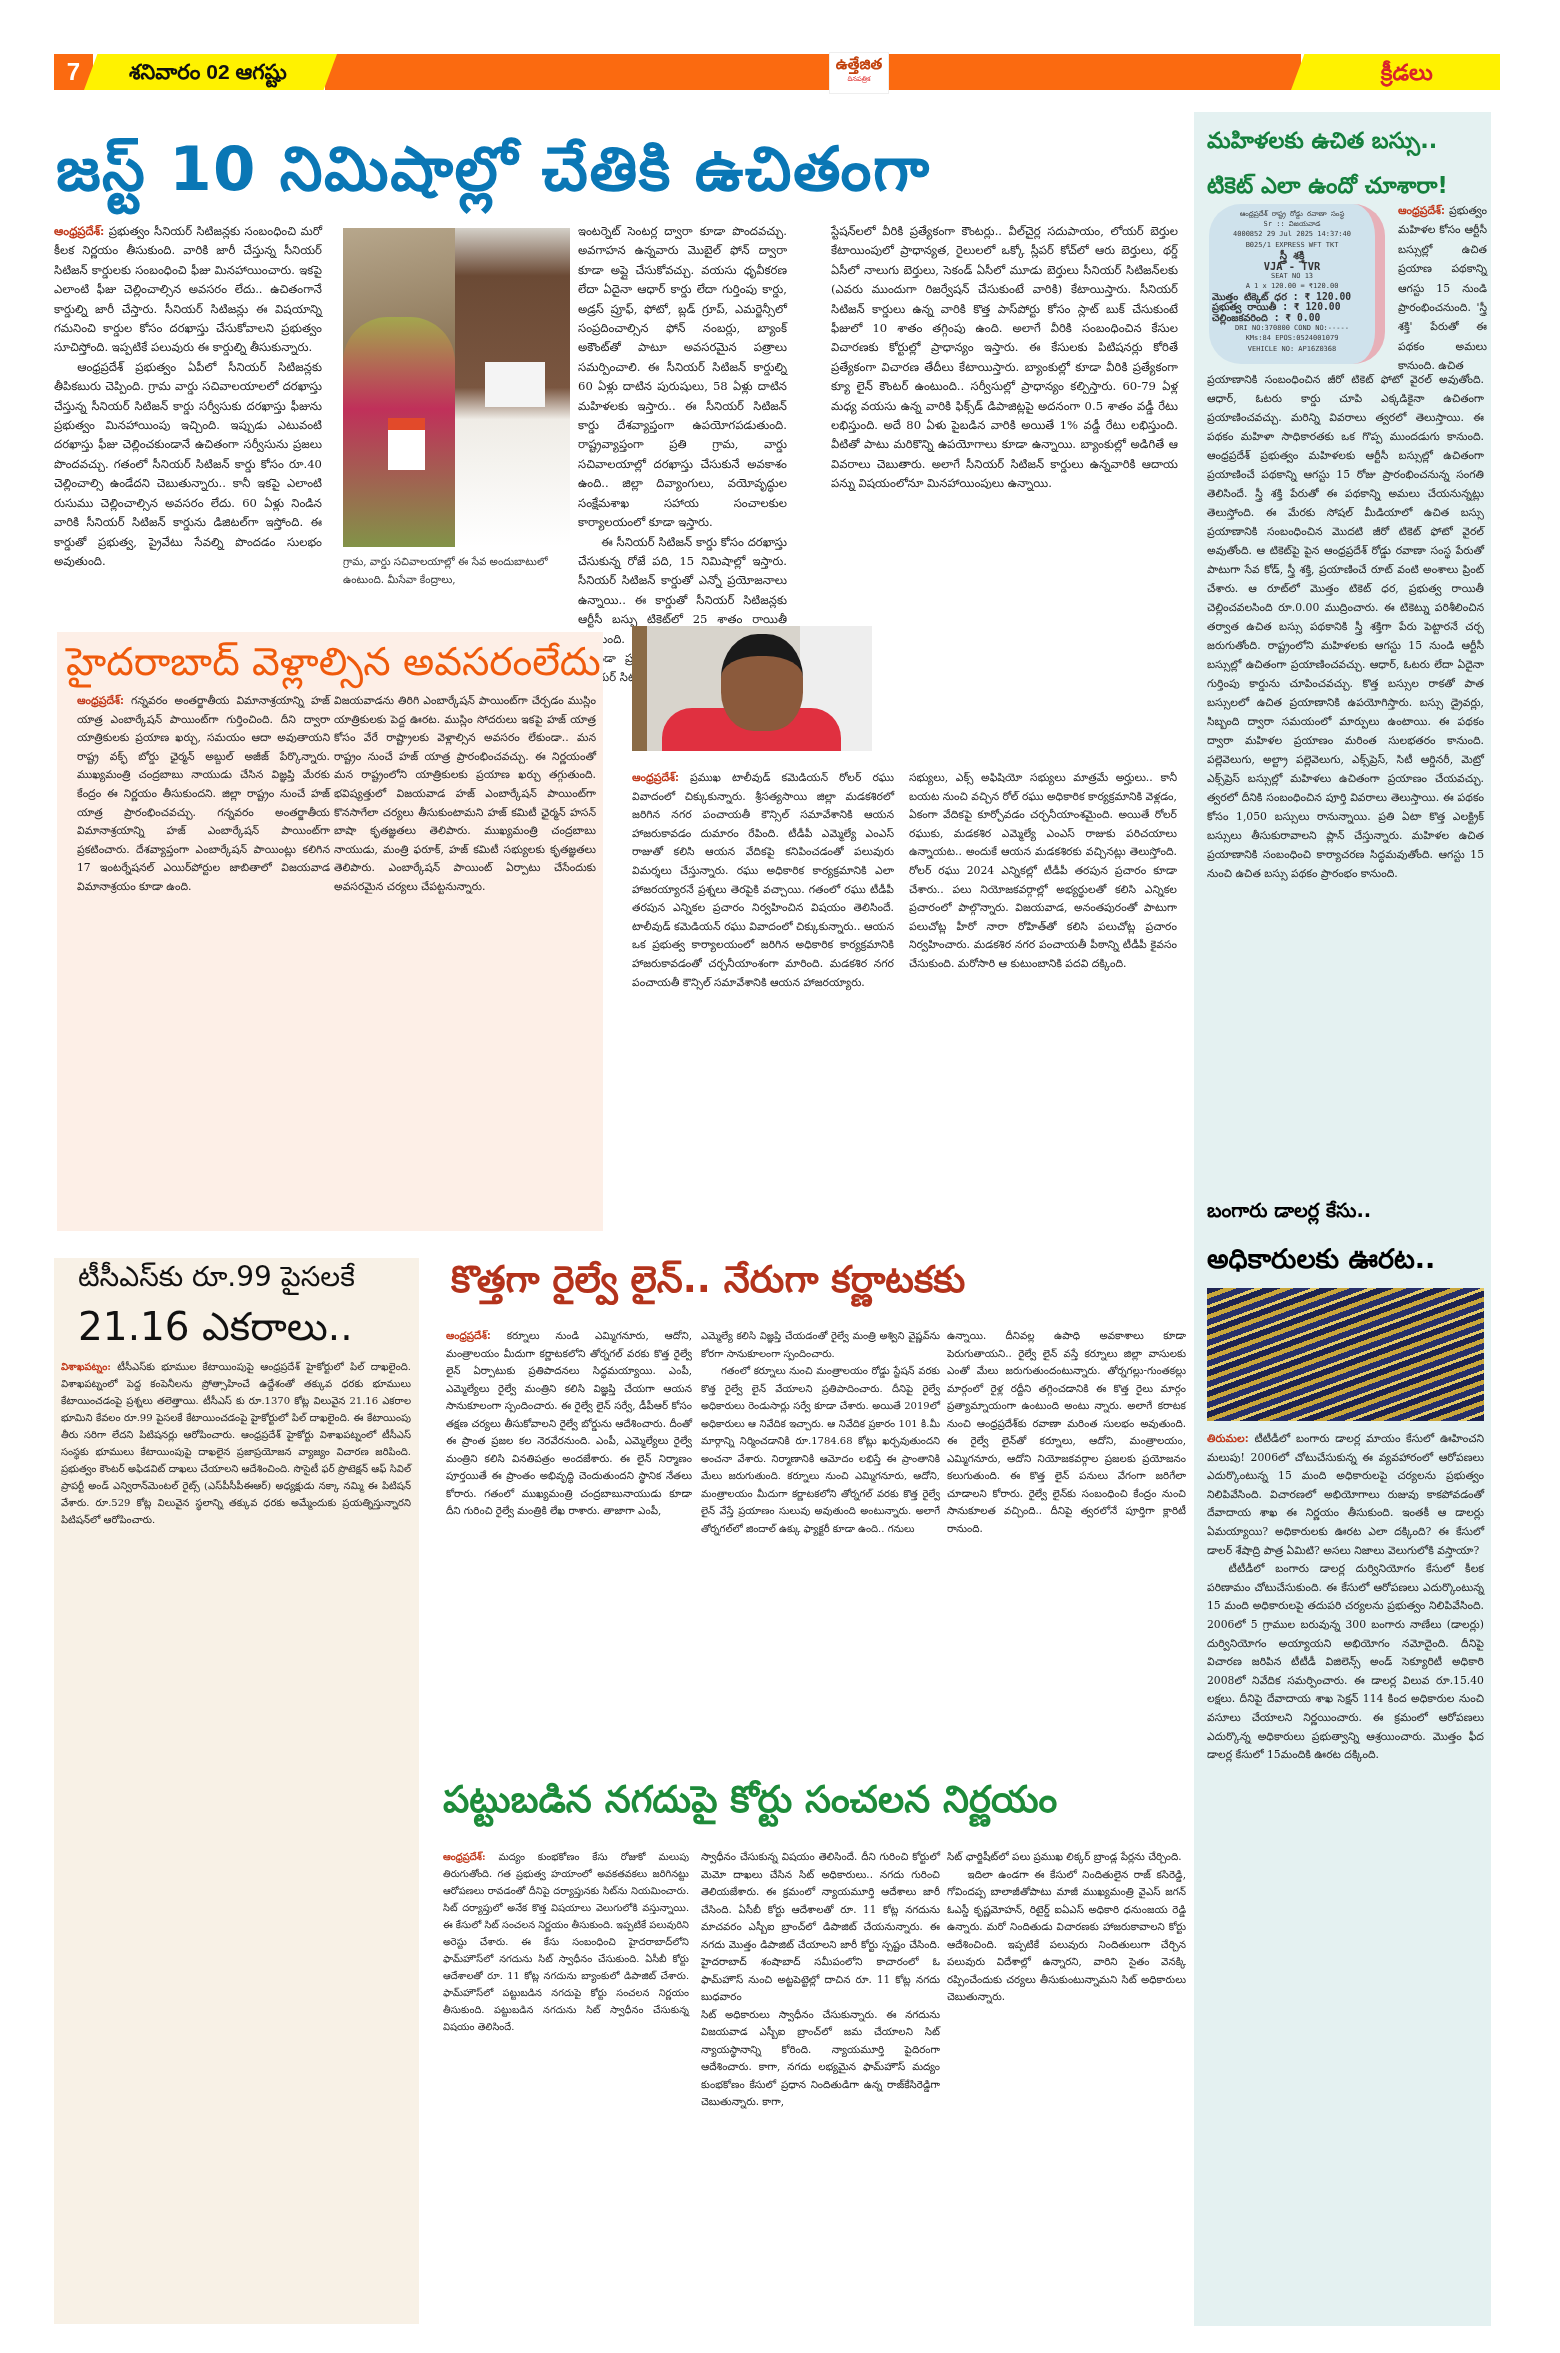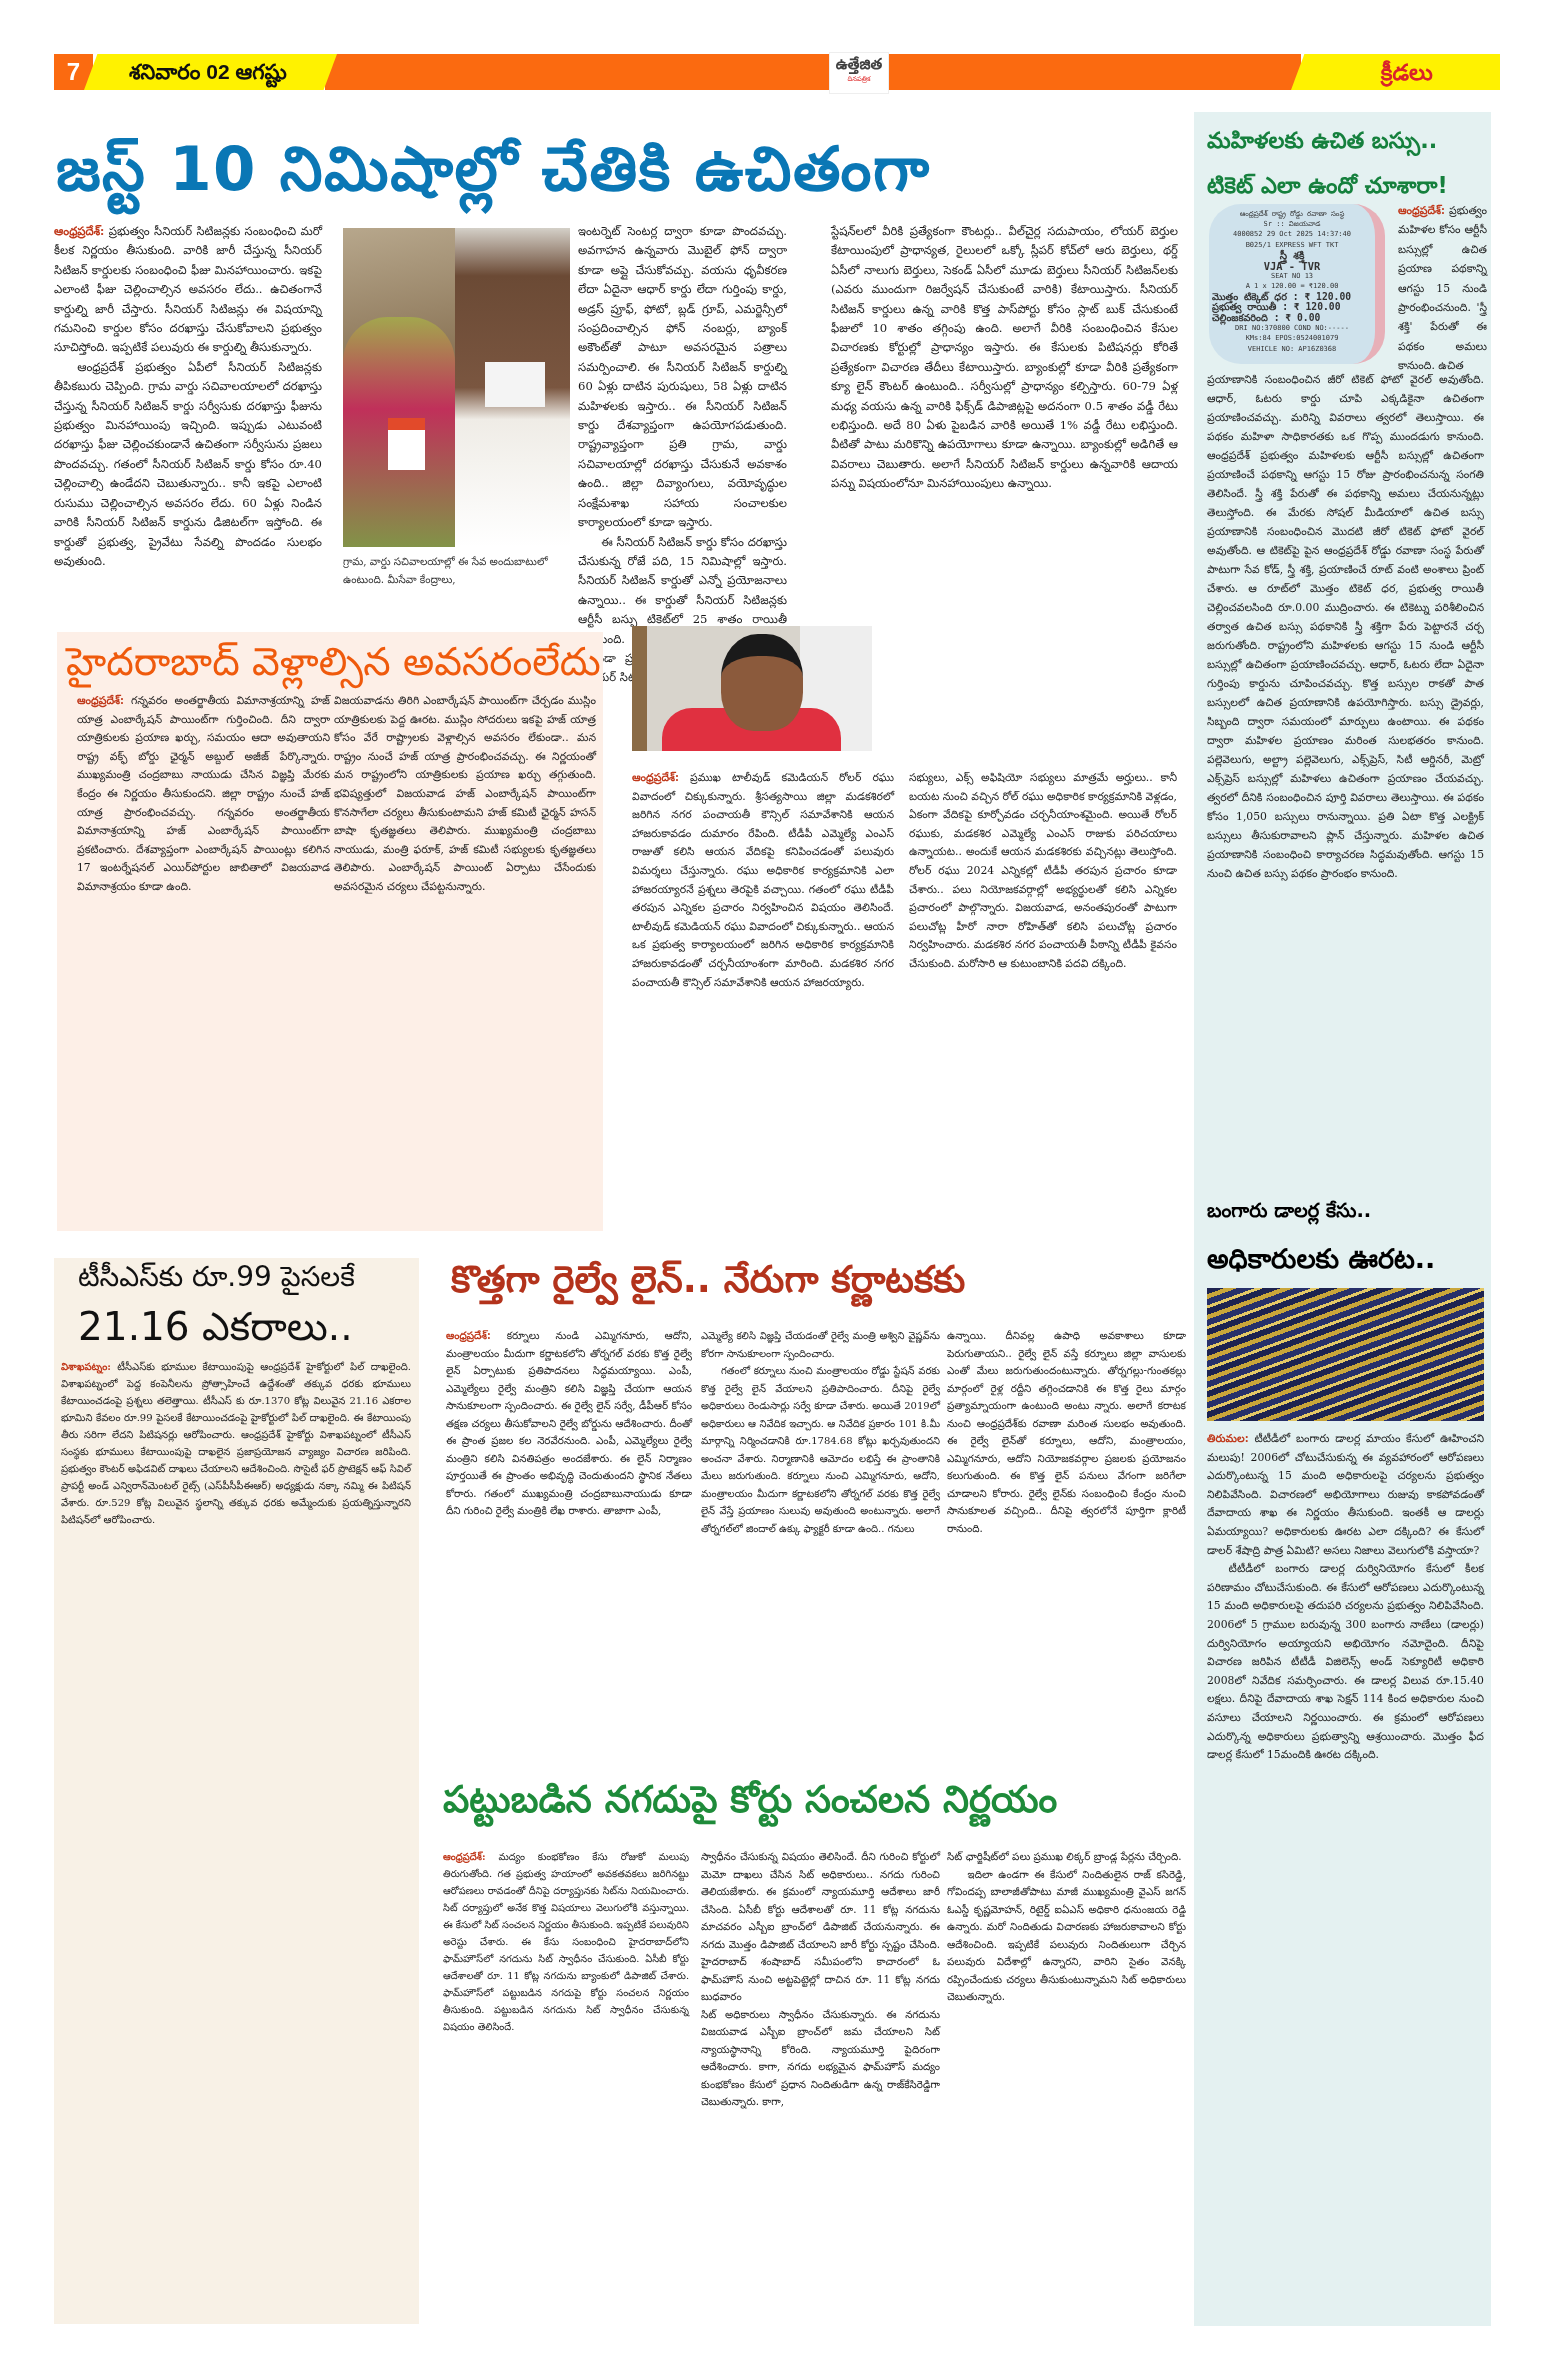--- a/index.html
+++ b/index.html
@@ -6,21 +6,21 @@
   html, body { width: 1561px; height: 2354px; background: #ffffff; overflow: hidden; }
   body { font-family: "DejaVu Serif", serif; color: #222; position: relative; }
   .abs { position: absolute; }
   
   #hdr { left: 54px; top: 54px; width: 1446px; height: 36px; }
   #hdr .pg { position:absolute; left:0; top:0; width:39px; height:36px; background:#fb6a10; color:#fff; font: bold 24px "Liberation Sans", sans-serif; text-align:center; line-height:36px; }
   #hdr .date { position:absolute; left:30px; top:0; width:253px; height:36px; background:#fff200; clip-path: polygon(13.4px 0,100% 0,calc(100% - 13.4px) 100%,0 100%); font: bold 21px "Liberation Sans", sans-serif; color:#111; line-height:36px; padding-left:45px; }
   #hdr .mid { position:absolute; left:271px; top:0; width:976px; height:36px; background:#fb6a10; }
   #hdr .sec { position:absolute; left:1237px; top:0; width:209px; height:36px; background:#fff200; clip-path: polygon(13.4px 0,100% 0,100% 100%,0 100%); color:#d9232a; font: bold 22.4px "DejaVu Sans", sans-serif; text-align:center; line-height:36px; padding-left:22.4px; }
   #logo { left: 829px; top: 52px; width: 60px; height: 42px; background:#fff; border:0.7px solid #eee; text-align:center; }
-  #logo .t { font: bold 15px "DejaVu Sans", sans-serif; color:#404040; line-height:22.4px; }
+  #logo .t { font: bold 15px "DejaVu Sans", sans-serif; color:#c2410c; line-height:22.4px; }
   #logo .s { font: 6.7px "DejaVu Sans", sans-serif; color:#d22; }
 
   .headline { font-family: "DejaVu Sans", sans-serif; font-weight: bold; white-space: nowrap; }
   .body-text { font-family: "DejaVu Serif", serif; font-size: 11.6px; line-height: 19.4px; color: #1a1a1a; text-align: justify; }
   .dateline { color: #c0391b; font-weight: bold; }
   .photo { background: #8a7a6a; overflow: hidden; }
   .caption { font-family:"DejaVu Serif", serif; font-size:10.4px; line-height:18px; color:#333; }
 
   
   #h1 { left: 56px; top: 133px; font-size: 61px; color: #0a77b5; letter-spacing: 1.5px; }
@@ -112,21 +112,21 @@
 <div id="a1-c3" class="abs body-text">స్టేషన్‌లలో వీరికి ప్రత్యేకంగా కౌంటర్లు.. వీల్‌చైర్ల సదుపాయం, లోయర్ బెర్తుల కేటాయింపులో ప్రాధాన్యత, రైలులలో ఒక్కో స్లీపర్ కోచ్‌లో ఆరు బెర్తులు, థర్డ్ ఏసీలో నాలుగు బెర్తులు, సెకండ్ ఏసీలో మూడు బెర్తులు సీనియర్ సిటిజన్‌లకు (ఎవరు ముందుగా రిజర్వేషన్ చేసుకుంటే వారికి) కేటాయిస్తారు. సీనియర్ సిటిజన్ కార్డులు ఉన్న వారికి కొత్త పాస్‌పోర్టు కోసం స్లాట్ బుక్ చేసుకుంటే ఫీజులో 10 శాతం తగ్గింపు ఉంది. అలాగే వీరికి సంబంధించిన కేసుల విచారణకు కోర్టుల్లో ప్రాధాన్యం ఇస్తారు. ఈ కేసులకు పిటిషనర్లు కోరితే ప్రత్యేకంగా విచారణ తేదీలు కేటాయిస్తారు. బ్యాంకుల్లో కూడా వీరికి ప్రత్యేకంగా క్యూ లైన్ కౌంటర్ ఉంటుంది.. సర్వీసుల్లో ప్రాధాన్యం కల్పిస్తారు. 60-79 ఏళ్ల మధ్య వయసు ఉన్న వారికి ఫిక్స్‌డ్ డిపాజిట్లపై అదనంగా 0.5 శాతం వడ్డీ రేటు లభిస్తుంది. అదే 80 ఏళు పైబడిన వారికి అయితే 1% వడ్డీ రేటు లభిస్తుంది. వీటితో పాటు మరికొన్ని ఉపయోగాలు కూడా ఉన్నాయి. బ్యాంకుల్లో అడిగితే ఆ వివరాలు చెబుతారు. అలాగే సీనియర్ సిటిజన్ కార్డులు ఉన్నవారికి ఆదాయ పన్ను విషయంలోనూ మినహాయింపులు ఉన్నాయి.</div>
 
 <div id="side" class="abs"></div>
 <div id="side-h1" class="abs headline">
   <div>మహిళలకు ఉచిత బస్సు..</div>
   <div>టికెట్ ఎలా ఉందో చూశారా!</div>
 </div>
 <div id="ticket" class="abs">
   <div>ఆంధ్రప్రదేశ్ రాష్ట్ర రోడ్డు రవాణా సంస్థ</div>
   <div>Sr :: విజయవాడ</div>
-  <div>4000852 29 Oct 2025 14:37:40</div>
+  <div>4000852 29 Jul 2025 14:37:40</div>
   <div>B025/1 EXPRESS WFT TKT</div>
   <div class="big">స్త్రీ శక్తి</div>
   <div class="big">VJA - TVR</div>
   <div>SEAT NO 13</div>
   <div>A 1 x 120.00 = ₹120.00</div>
   <div class="amt">మొత్తం టిక్కెట్ ధర : ₹ 120.00</div>
   <div class="amt">ప్రభుత్వ రాయితీ : ₹ 120.00</div>
   <div class="amt">చెల్లింజకవరింది : ₹ 0.00</div>
   <div>DRI NO:370800 COND NO:-----</div>
   <div>KMs:84 EPOS:0524001079</div>

